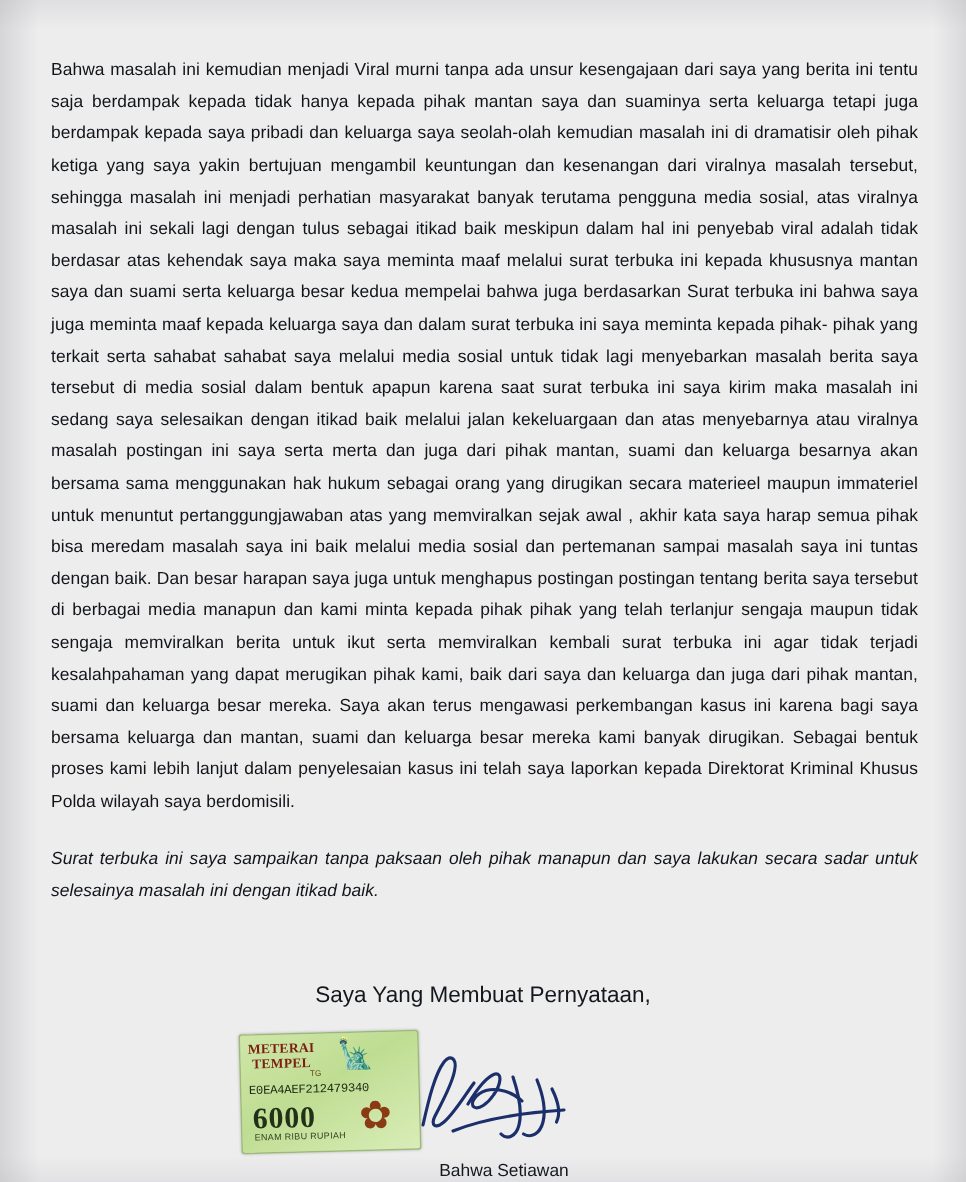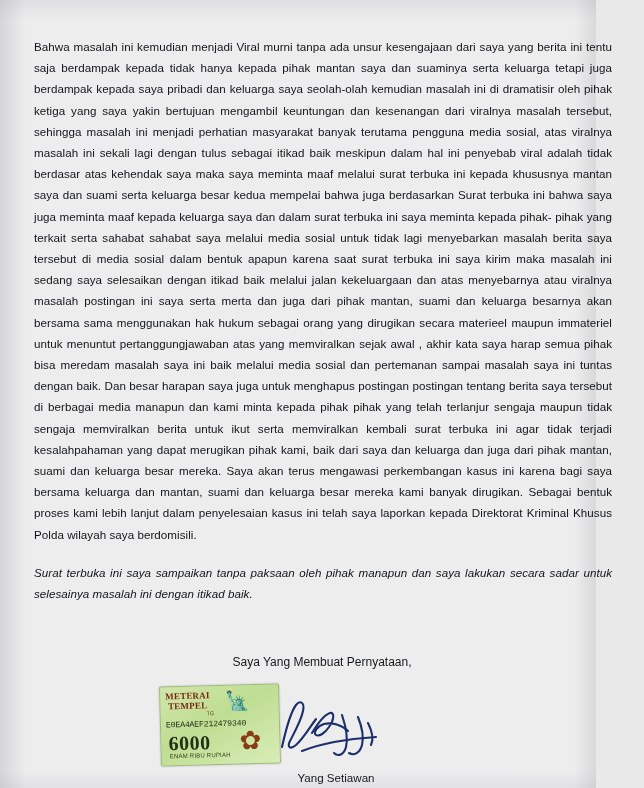--- a/index.html
+++ b/index.html
@@ -8,21 +8,21 @@
   }
   body {
     width: 644px;
     height: 788px;
     background: #e9e9ea;
     font-family: "Liberation Sans", sans-serif;
     overflow: hidden;
   }
   .page {
     position: relative;
-    width: 596px;
+    width: 644px;
     height: 788px;
     background: #ededee;
     box-sizing: border-box;
   }
   
   .paper-shade {
     position: absolute;
     inset: 0;
     background:
       linear-gradient(to right, rgba(170,170,175,0.35) 0px, rgba(255,255,255,0) 26px),
@@ -52,21 +52,21 @@
     font-style: italic;
   }
   .signature-block {
     position: absolute;
     left: 0;
     top: 655px;
     width: 644px;
     text-align: center;
   }
   .sig-title {
-    font-size: 12px;
+    font-size: 15px;
     color: #14181c;
     margin: 0;
   }
   .sig-area {
     position: relative;
     height: 108px;
     margin-top: 10px;
   }
   
   .stamp {
@@ -201,16 +201,16 @@
         <g fill="none" stroke="#1b2f6b" stroke-width="2.1" stroke-linecap="round" stroke-linejoin="round">
           <path d="M10,54 C14,36 18,20 24,12 C28,7 33,9 31,18 C29,28 22,40 18,48 C15,54 18,57 24,52 C31,46 38,34 44,26"></path>
           <path d="M40,40 C46,30 52,22 58,20 C63,19 62,27 57,34 C53,40 47,44 44,42 C41,40 45,33 52,31 C60,29 70,32 76,38"></path>
           <path d="M70,22 C74,34 76,46 74,54 C72,62 66,64 62,60"></path>
           <path d="M86,24 C90,34 92,44 90,52 C88,60 82,63 77,60"></path>
           <path d="M30,58 C50,50 74,46 104,44"></path>
           <path d="M96,30 C100,38 102,46 99,52"></path>
         </g>
       </svg>
 
-      <div class="sig-name">Yang Setiawan</div>
+      <div class="sig-name">Bahwa Setiawan</div>
     </div>
   </div>
 </div>
 
 </body></html>

